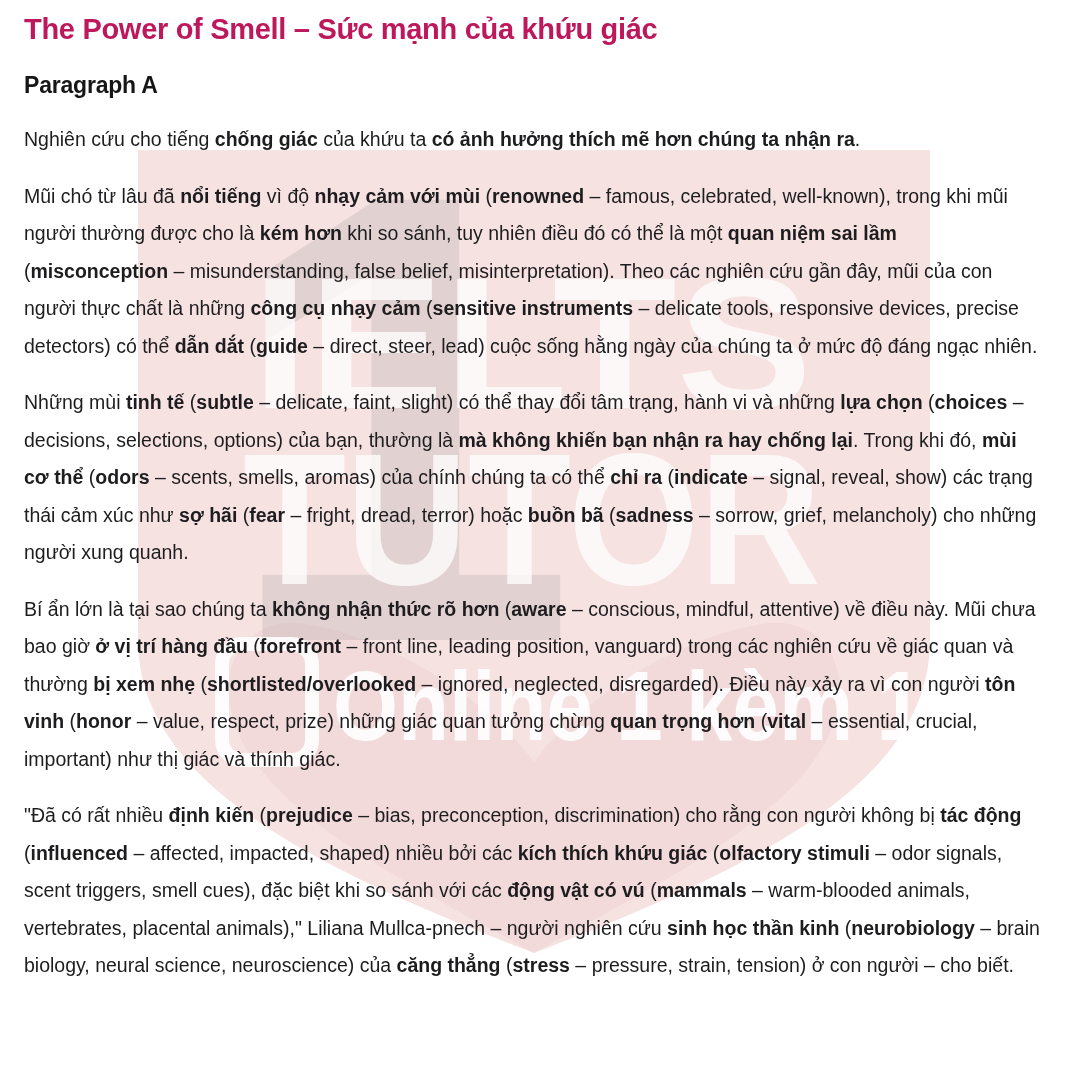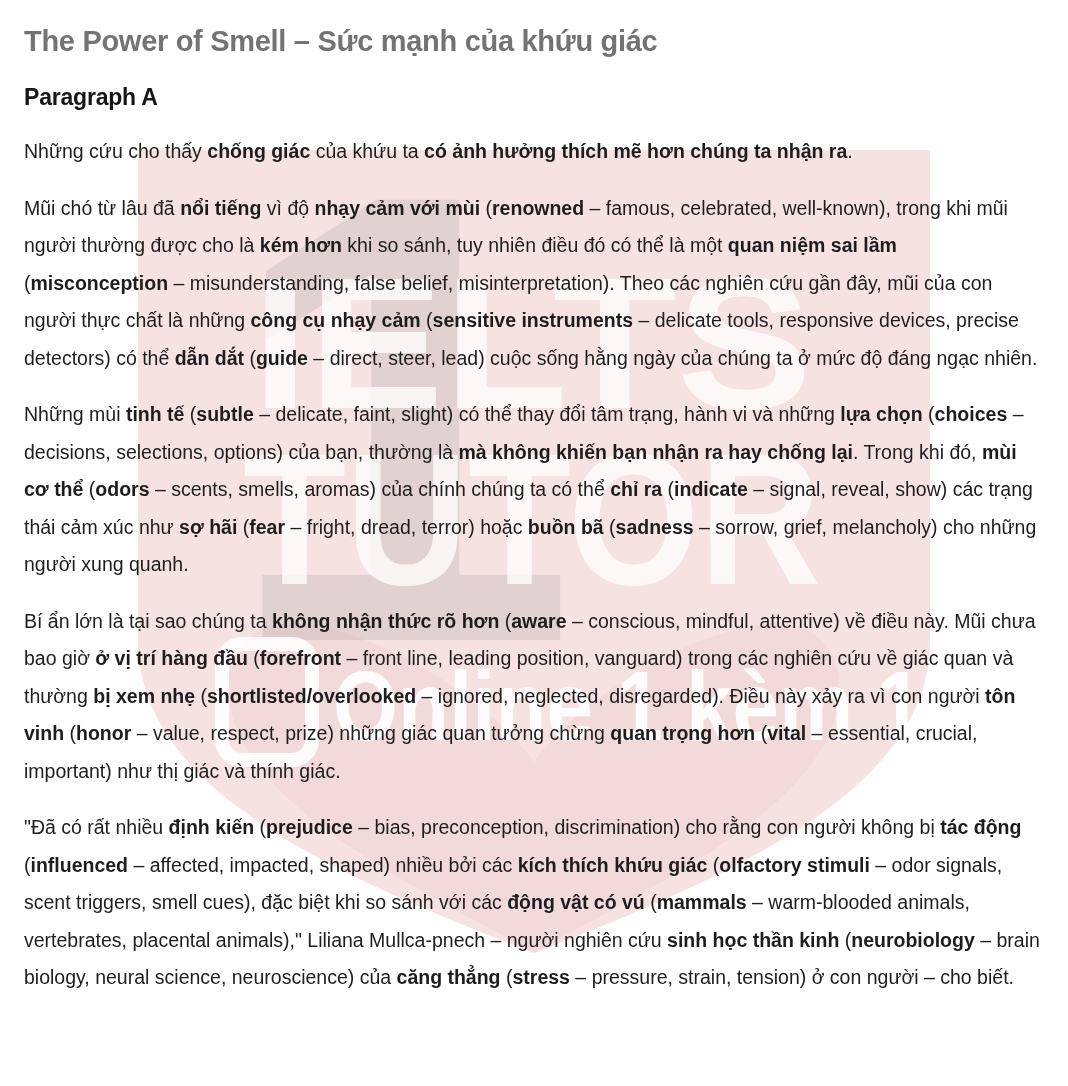--- a/index.html
+++ b/index.html
@@ -17,26 +17,26 @@
     width: 1068px; height: 1086px;
     pointer-events: none;
   }
   .content {
     position: relative;
     z-index: 1;
     padding: 12px 28px 0 24px;
     width: 1016px;
   }
   h1.title {
-    margin: 12px 0 24px 0;
+    margin: 0 0 24px 0;
     font-size: 29px;
     line-height: 35px;
     font-weight: 700;
     letter-spacing: -0.3px;
-    color: #737373;
+    color: #be185d;
   }
   h2.section {
     margin: 0 0 22px 0;
     font-size: 23px;
     line-height: 28px;
     font-weight: 700;
     letter-spacing: -0.2px;
     color: #161617;
   }
   p.body {
@@ -59,18 +59,18 @@
   <text x="400" y="640" font-size="640" font-weight="bold" fill="#8a8a8a" opacity="0.18" text-anchor="middle">1</text>
   <text x="532" y="408" font-size="188" font-weight="bold" fill="#ffffff" opacity="0.78" text-anchor="middle" textLength="560" lengthAdjust="spacingAndGlyphs">IELTS</text>
   <text x="532" y="584" font-size="188" font-weight="bold" fill="#ffffff" opacity="0.78" text-anchor="middle" textLength="578" lengthAdjust="spacingAndGlyphs">TUTOR</text>
   <rect x="222" y="644" width="90" height="116" rx="20" fill="none" stroke="#ffffff" stroke-width="14" opacity="0.88"></rect>
   <text x="628" y="740" font-size="98" font-weight="bold" fill="#ffffff" opacity="0.9" text-anchor="middle" textLength="590" lengthAdjust="spacingAndGlyphs">Online 1 kèm 1</text>
 </svg>
 
 <div class="content">
   <h1 class="title">The Power of Smell – Sức mạnh của khứu giác</h1>
   <h2 class="section">Paragraph A</h2>
-  <p class="body"><span>Những cứu cho thấy </span><span class="b">chống giác</span><span> của khứu ta </span><span class="b">có ảnh hưởng thích mẽ hơn chúng ta nhận ra</span><span>.</span></p>
+  <p class="body"><span>Nghiên cứu cho tiếng </span><span class="b">chống giác</span><span> của khứu ta </span><span class="b">có ảnh hưởng thích mẽ hơn chúng ta nhận ra</span><span>.</span></p>
   <p class="body"><span>Mũi chó từ lâu đã </span><span class="b">nổi tiếng</span><span> vì độ </span><span class="b">nhạy cảm với mùi</span><span> (</span><span class="b">renowned</span><span> – </span><span class="i">famous, celebrated, well-known</span><span>), trong khi mũi người thường được cho là </span><span class="b">kém hơn</span><span> khi so sánh, tuy nhiên điều đó có thể là một </span><span class="b">quan niệm sai lầm</span><span> (</span><span class="b">misconception</span><span> – </span><span class="i">misunderstanding, false belief, misinterpretation</span><span>). Theo các nghiên cứu gần đây, mũi của con người thực chất là những </span><span class="b">công cụ nhạy cảm</span><span> (</span><span class="b">sensitive instruments</span><span> – </span><span class="i">delicate tools, responsive devices, precise detectors</span><span>) có thể </span><span class="b">dẫn dắt</span><span> (</span><span class="b">guide</span><span> – </span><span class="i">direct, steer, lead</span><span>) cuộc sống hằng ngày của chúng ta ở mức độ đáng ngạc nhiên.</span></p>
   <p class="body"><span>Những mùi </span><span class="b">tinh tế</span><span> (</span><span class="b">subtle</span><span> – </span><span class="i">delicate, faint, slight</span><span>) có thể thay đổi tâm trạng, hành vi và những </span><span class="b">lựa chọn</span><span> (</span><span class="b">choices</span><span> – </span><span class="i">decisions, selections, options</span><span>) của bạn, thường là </span><span class="b">mà không khiến bạn nhận ra hay chống lại</span><span>. Trong khi đó, </span><span class="b">mùi cơ thể</span><span> (</span><span class="b">odors</span><span> – </span><span class="i">scents, smells, aromas</span><span>) của chính chúng ta có thể </span><span class="b">chỉ ra</span><span> (</span><span class="b">indicate</span><span> – </span><span class="i">signal, reveal, show</span><span>) các trạng thái cảm xúc như </span><span class="b">sợ hãi</span><span> (</span><span class="b">fear</span><span> – </span><span class="i">fright, dread, terror</span><span>) hoặc </span><span class="b">buồn bã</span><span> (</span><span class="b">sadness</span><span> – </span><span class="i">sorrow, grief, melancholy</span><span>) cho những người xung quanh.</span></p>
   <p class="body"><span>Bí ẩn lớn là tại sao chúng ta </span><span class="b">không nhận thức rõ hơn</span><span> (</span><span class="b">aware</span><span> – </span><span class="i">conscious, mindful, attentive</span><span>) về điều này. Mũi chưa bao giờ </span><span class="b">ở vị trí hàng đầu</span><span> (</span><span class="b">forefront</span><span> – </span><span class="i">front line, leading position, vanguard</span><span>) trong các nghiên cứu về giác quan và thường </span><span class="b">bị xem nhẹ</span><span> (</span><span class="b">shortlisted/overlooked</span><span> – </span><span class="i">ignored, neglected, disregarded</span><span>). Điều này xảy ra vì con người </span><span class="b">tôn vinh</span><span> (</span><span class="b">honor</span><span> – </span><span class="i">value, respect, prize</span><span>) những giác quan tưởng chừng </span><span class="b">quan trọng hơn</span><span> (</span><span class="b">vital</span><span> – </span><span class="i">essential, crucial, important</span><span>) như thị giác và thính giác.</span></p>
   <p class="body"><span>"Đã có rất nhiều </span><span class="b">định kiến</span><span> (</span><span class="b">prejudice</span><span> – </span><span class="i">bias, preconception, discrimination</span><span>) cho rằng con người không bị </span><span class="b">tác động</span><span> (</span><span class="b">influenced</span><span> – </span><span class="i">affected, impacted, shaped</span><span>) nhiều bởi các </span><span class="b">kích thích khứu giác</span><span> (</span><span class="b">olfactory stimuli</span><span> – </span><span class="i">odor signals, scent triggers, smell cues</span><span>), đặc biệt khi so sánh với các </span><span class="b">động vật có vú</span><span> (</span><span class="b">mammals</span><span> – </span><span class="i">warm-blooded animals, vertebrates, placental animals</span><span>)," Liliana Mullca-pnech – người nghiên cứu </span><span class="b">sinh học thần kinh</span><span> (</span><span class="b">neurobiology</span><span> – </span><span class="i">brain biology, neural science, neuroscience</span><span>) của </span><span class="b">căng thẳng</span><span> (</span><span class="b">stress</span><span> – </span><span class="i">pressure, strain, tension</span><span>) ở con người – cho biết.</span></p>
 </div>
 
 </body></html>

